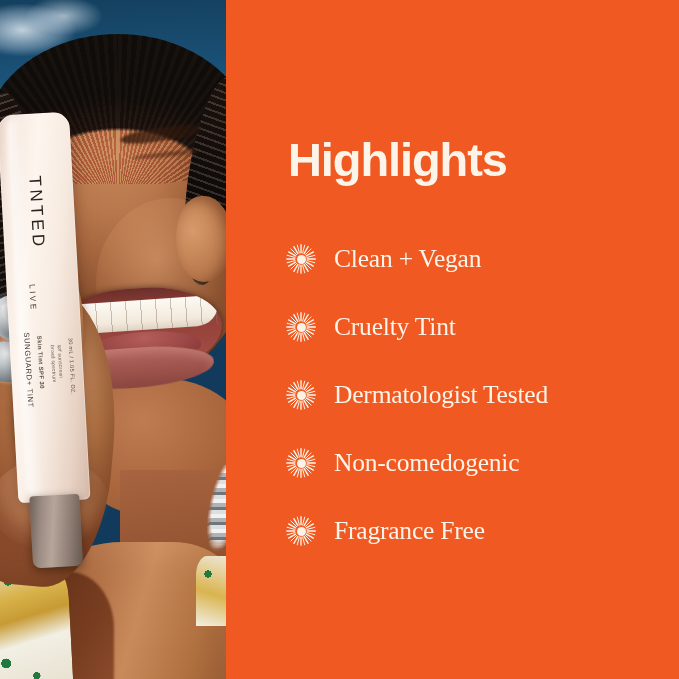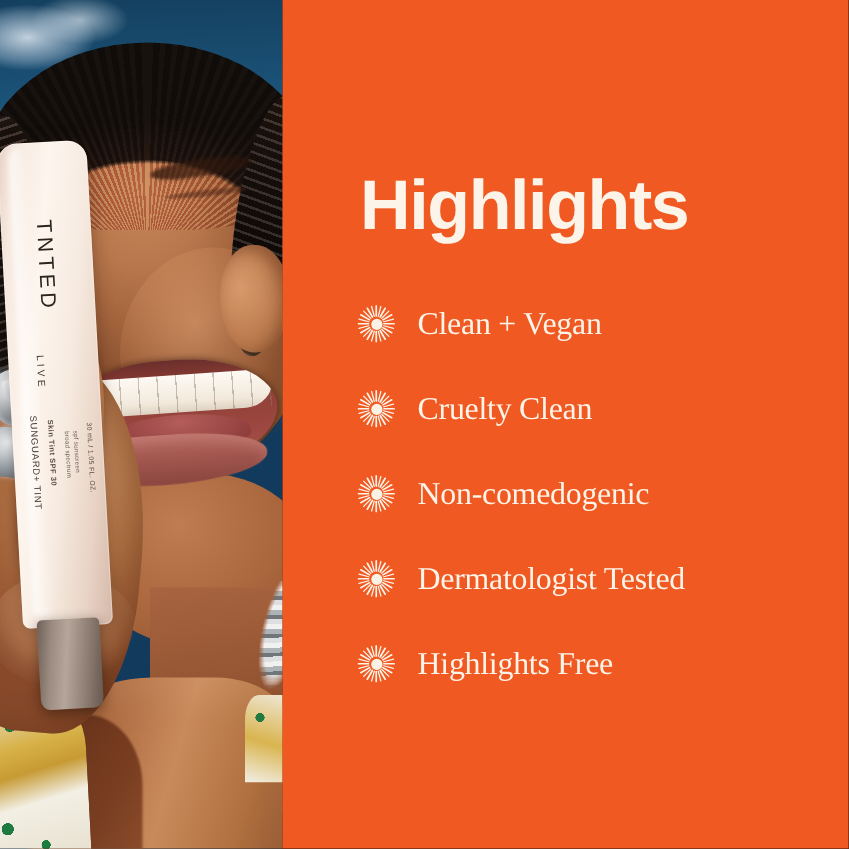--- a/index.html
+++ b/index.html
@@ -293,21 +293,21 @@
     font-size:5.5px; letter-spacing:.3px; color:#5b4c42;
   }
 
   
   #panel {
     position:absolute; left:226px; top:0; width:453px; height:679px;
     background:#F05A22;
   }
   #panel-title {
     position:absolute; left:62px; top:136px;
-    font-size:56px; font-weight:700; letter-spacing:-1.1px;
+    font-size:47px; font-weight:700; letter-spacing:-1.1px;
     color:#FCF4E9; line-height:1;
   }
   #list { position:absolute; left:60px; top:225px; width:390px; }
   .row {
     display:flex; align-items:center;
     height:68px;
     font-family:Liberation Serif, serif;
   }
   .sunburst {
     flex:0 0 30px; width:30px; height:30px; position:relative;
@@ -434,21 +434,54 @@
               <line x1="9.01" y1="16.60" x2="1.19" y2="18.70" stroke="#FCF4E9" stroke-width="1.00" stroke-linecap="round"></line>
               <line x1="8.80" y1="15.00" x2="0.70" y2="15.00" stroke="#FCF4E9" stroke-width="1.35" stroke-linecap="round"></line>
               <line x1="9.01" y1="13.40" x2="1.19" y2="11.30" stroke="#FCF4E9" stroke-width="1.00" stroke-linecap="round"></line>
               <line x1="9.63" y1="11.90" x2="2.62" y2="7.85" stroke="#FCF4E9" stroke-width="1.35" stroke-linecap="round"></line>
               <line x1="10.62" y1="10.62" x2="4.89" y2="4.89" stroke="#FCF4E9" stroke-width="1.00" stroke-linecap="round"></line>
               <line x1="11.90" y1="9.63" x2="7.85" y2="2.62" stroke="#FCF4E9" stroke-width="1.35" stroke-linecap="round"></line>
               <line x1="13.40" y1="9.01" x2="11.30" y2="1.19" stroke="#FCF4E9" stroke-width="1.00" stroke-linecap="round"></line>
             </svg>
           <span class="core"></span>
         </span>
-        <span class="row-label">Cruelty Clean</span>
+        <span class="row-label">Cruelty Tint</span>
+      </div>
+
+      <div class="row">
+        <span class="sunburst">
+          <svg class="rays" viewBox="0 0 30 30" aria-hidden="true">
+              <line x1="15.00" y1="8.80" x2="15.00" y2="0.70" stroke="#FCF4E9" stroke-width="1.35" stroke-linecap="round"></line>
+              <line x1="16.60" y1="9.01" x2="18.70" y2="1.19" stroke="#FCF4E9" stroke-width="1.00" stroke-linecap="round"></line>
+              <line x1="18.10" y1="9.63" x2="22.15" y2="2.62" stroke="#FCF4E9" stroke-width="1.35" stroke-linecap="round"></line>
+              <line x1="19.38" y1="10.62" x2="25.11" y2="4.89" stroke="#FCF4E9" stroke-width="1.00" stroke-linecap="round"></line>
+              <line x1="20.37" y1="11.90" x2="27.38" y2="7.85" stroke="#FCF4E9" stroke-width="1.35" stroke-linecap="round"></line>
+              <line x1="20.99" y1="13.40" x2="28.81" y2="11.30" stroke="#FCF4E9" stroke-width="1.00" stroke-linecap="round"></line>
+              <line x1="21.20" y1="15.00" x2="29.30" y2="15.00" stroke="#FCF4E9" stroke-width="1.35" stroke-linecap="round"></line>
+              <line x1="20.99" y1="16.60" x2="28.81" y2="18.70" stroke="#FCF4E9" stroke-width="1.00" stroke-linecap="round"></line>
+              <line x1="20.37" y1="18.10" x2="27.38" y2="22.15" stroke="#FCF4E9" stroke-width="1.35" stroke-linecap="round"></line>
+              <line x1="19.38" y1="19.38" x2="25.11" y2="25.11" stroke="#FCF4E9" stroke-width="1.00" stroke-linecap="round"></line>
+              <line x1="18.10" y1="20.37" x2="22.15" y2="27.38" stroke="#FCF4E9" stroke-width="1.35" stroke-linecap="round"></line>
+              <line x1="16.60" y1="20.99" x2="18.70" y2="28.81" stroke="#FCF4E9" stroke-width="1.00" stroke-linecap="round"></line>
+              <line x1="15.00" y1="21.20" x2="15.00" y2="29.30" stroke="#FCF4E9" stroke-width="1.35" stroke-linecap="round"></line>
+              <line x1="13.40" y1="20.99" x2="11.30" y2="28.81" stroke="#FCF4E9" stroke-width="1.00" stroke-linecap="round"></line>
+              <line x1="11.90" y1="20.37" x2="7.85" y2="27.38" stroke="#FCF4E9" stroke-width="1.35" stroke-linecap="round"></line>
+              <line x1="10.62" y1="19.38" x2="4.89" y2="25.11" stroke="#FCF4E9" stroke-width="1.00" stroke-linecap="round"></line>
+              <line x1="9.63" y1="18.10" x2="2.62" y2="22.15" stroke="#FCF4E9" stroke-width="1.35" stroke-linecap="round"></line>
+              <line x1="9.01" y1="16.60" x2="1.19" y2="18.70" stroke="#FCF4E9" stroke-width="1.00" stroke-linecap="round"></line>
+              <line x1="8.80" y1="15.00" x2="0.70" y2="15.00" stroke="#FCF4E9" stroke-width="1.35" stroke-linecap="round"></line>
+              <line x1="9.01" y1="13.40" x2="1.19" y2="11.30" stroke="#FCF4E9" stroke-width="1.00" stroke-linecap="round"></line>
+              <line x1="9.63" y1="11.90" x2="2.62" y2="7.85" stroke="#FCF4E9" stroke-width="1.35" stroke-linecap="round"></line>
+              <line x1="10.62" y1="10.62" x2="4.89" y2="4.89" stroke="#FCF4E9" stroke-width="1.00" stroke-linecap="round"></line>
+              <line x1="11.90" y1="9.63" x2="7.85" y2="2.62" stroke="#FCF4E9" stroke-width="1.35" stroke-linecap="round"></line>
+              <line x1="13.40" y1="9.01" x2="11.30" y2="1.19" stroke="#FCF4E9" stroke-width="1.00" stroke-linecap="round"></line>
+            </svg>
+          <span class="core"></span>
+        </span>
+        <span class="row-label">Dermatologist Tested</span>
       </div>
 
       <div class="row">
         <span class="sunburst">
           <svg class="rays" viewBox="0 0 30 30" aria-hidden="true">
               <line x1="15.00" y1="8.80" x2="15.00" y2="0.70" stroke="#FCF4E9" stroke-width="1.35" stroke-linecap="round"></line>
               <line x1="16.60" y1="9.01" x2="18.70" y2="1.19" stroke="#FCF4E9" stroke-width="1.00" stroke-linecap="round"></line>
               <line x1="18.10" y1="9.63" x2="22.15" y2="2.62" stroke="#FCF4E9" stroke-width="1.35" stroke-linecap="round"></line>
               <line x1="19.38" y1="10.62" x2="25.11" y2="4.89" stroke="#FCF4E9" stroke-width="1.00" stroke-linecap="round"></line>
               <line x1="20.37" y1="11.90" x2="27.38" y2="7.85" stroke="#FCF4E9" stroke-width="1.35" stroke-linecap="round"></line>
@@ -500,51 +533,18 @@
               <line x1="9.01" y1="16.60" x2="1.19" y2="18.70" stroke="#FCF4E9" stroke-width="1.00" stroke-linecap="round"></line>
               <line x1="8.80" y1="15.00" x2="0.70" y2="15.00" stroke="#FCF4E9" stroke-width="1.35" stroke-linecap="round"></line>
               <line x1="9.01" y1="13.40" x2="1.19" y2="11.30" stroke="#FCF4E9" stroke-width="1.00" stroke-linecap="round"></line>
               <line x1="9.63" y1="11.90" x2="2.62" y2="7.85" stroke="#FCF4E9" stroke-width="1.35" stroke-linecap="round"></line>
               <line x1="10.62" y1="10.62" x2="4.89" y2="4.89" stroke="#FCF4E9" stroke-width="1.00" stroke-linecap="round"></line>
               <line x1="11.90" y1="9.63" x2="7.85" y2="2.62" stroke="#FCF4E9" stroke-width="1.35" stroke-linecap="round"></line>
               <line x1="13.40" y1="9.01" x2="11.30" y2="1.19" stroke="#FCF4E9" stroke-width="1.00" stroke-linecap="round"></line>
             </svg>
           <span class="core"></span>
         </span>
-        <span class="row-label">Dermatologist Tested</span>
-      </div>
-
-      <div class="row">
-        <span class="sunburst">
-          <svg class="rays" viewBox="0 0 30 30" aria-hidden="true">
-              <line x1="15.00" y1="8.80" x2="15.00" y2="0.70" stroke="#FCF4E9" stroke-width="1.35" stroke-linecap="round"></line>
-              <line x1="16.60" y1="9.01" x2="18.70" y2="1.19" stroke="#FCF4E9" stroke-width="1.00" stroke-linecap="round"></line>
-              <line x1="18.10" y1="9.63" x2="22.15" y2="2.62" stroke="#FCF4E9" stroke-width="1.35" stroke-linecap="round"></line>
-              <line x1="19.38" y1="10.62" x2="25.11" y2="4.89" stroke="#FCF4E9" stroke-width="1.00" stroke-linecap="round"></line>
-              <line x1="20.37" y1="11.90" x2="27.38" y2="7.85" stroke="#FCF4E9" stroke-width="1.35" stroke-linecap="round"></line>
-              <line x1="20.99" y1="13.40" x2="28.81" y2="11.30" stroke="#FCF4E9" stroke-width="1.00" stroke-linecap="round"></line>
-              <line x1="21.20" y1="15.00" x2="29.30" y2="15.00" stroke="#FCF4E9" stroke-width="1.35" stroke-linecap="round"></line>
-              <line x1="20.99" y1="16.60" x2="28.81" y2="18.70" stroke="#FCF4E9" stroke-width="1.00" stroke-linecap="round"></line>
-              <line x1="20.37" y1="18.10" x2="27.38" y2="22.15" stroke="#FCF4E9" stroke-width="1.35" stroke-linecap="round"></line>
-              <line x1="19.38" y1="19.38" x2="25.11" y2="25.11" stroke="#FCF4E9" stroke-width="1.00" stroke-linecap="round"></line>
-              <line x1="18.10" y1="20.37" x2="22.15" y2="27.38" stroke="#FCF4E9" stroke-width="1.35" stroke-linecap="round"></line>
-              <line x1="16.60" y1="20.99" x2="18.70" y2="28.81" stroke="#FCF4E9" stroke-width="1.00" stroke-linecap="round"></line>
-              <line x1="15.00" y1="21.20" x2="15.00" y2="29.30" stroke="#FCF4E9" stroke-width="1.35" stroke-linecap="round"></line>
-              <line x1="13.40" y1="20.99" x2="11.30" y2="28.81" stroke="#FCF4E9" stroke-width="1.00" stroke-linecap="round"></line>
-              <line x1="11.90" y1="20.37" x2="7.85" y2="27.38" stroke="#FCF4E9" stroke-width="1.35" stroke-linecap="round"></line>
-              <line x1="10.62" y1="19.38" x2="4.89" y2="25.11" stroke="#FCF4E9" stroke-width="1.00" stroke-linecap="round"></line>
-              <line x1="9.63" y1="18.10" x2="2.62" y2="22.15" stroke="#FCF4E9" stroke-width="1.35" stroke-linecap="round"></line>
-              <line x1="9.01" y1="16.60" x2="1.19" y2="18.70" stroke="#FCF4E9" stroke-width="1.00" stroke-linecap="round"></line>
-              <line x1="8.80" y1="15.00" x2="0.70" y2="15.00" stroke="#FCF4E9" stroke-width="1.35" stroke-linecap="round"></line>
-              <line x1="9.01" y1="13.40" x2="1.19" y2="11.30" stroke="#FCF4E9" stroke-width="1.00" stroke-linecap="round"></line>
-              <line x1="9.63" y1="11.90" x2="2.62" y2="7.85" stroke="#FCF4E9" stroke-width="1.35" stroke-linecap="round"></line>
-              <line x1="10.62" y1="10.62" x2="4.89" y2="4.89" stroke="#FCF4E9" stroke-width="1.00" stroke-linecap="round"></line>
-              <line x1="11.90" y1="9.63" x2="7.85" y2="2.62" stroke="#FCF4E9" stroke-width="1.35" stroke-linecap="round"></line>
-              <line x1="13.40" y1="9.01" x2="11.30" y2="1.19" stroke="#FCF4E9" stroke-width="1.00" stroke-linecap="round"></line>
-            </svg>
-          <span class="core"></span>
-        </span>
-        <span class="row-label">Highlights Free</span>
+        <span class="row-label">Fragrance Free</span>
       </div>
 
     </div>
   </div>
 </div>
 
 </body></html>

